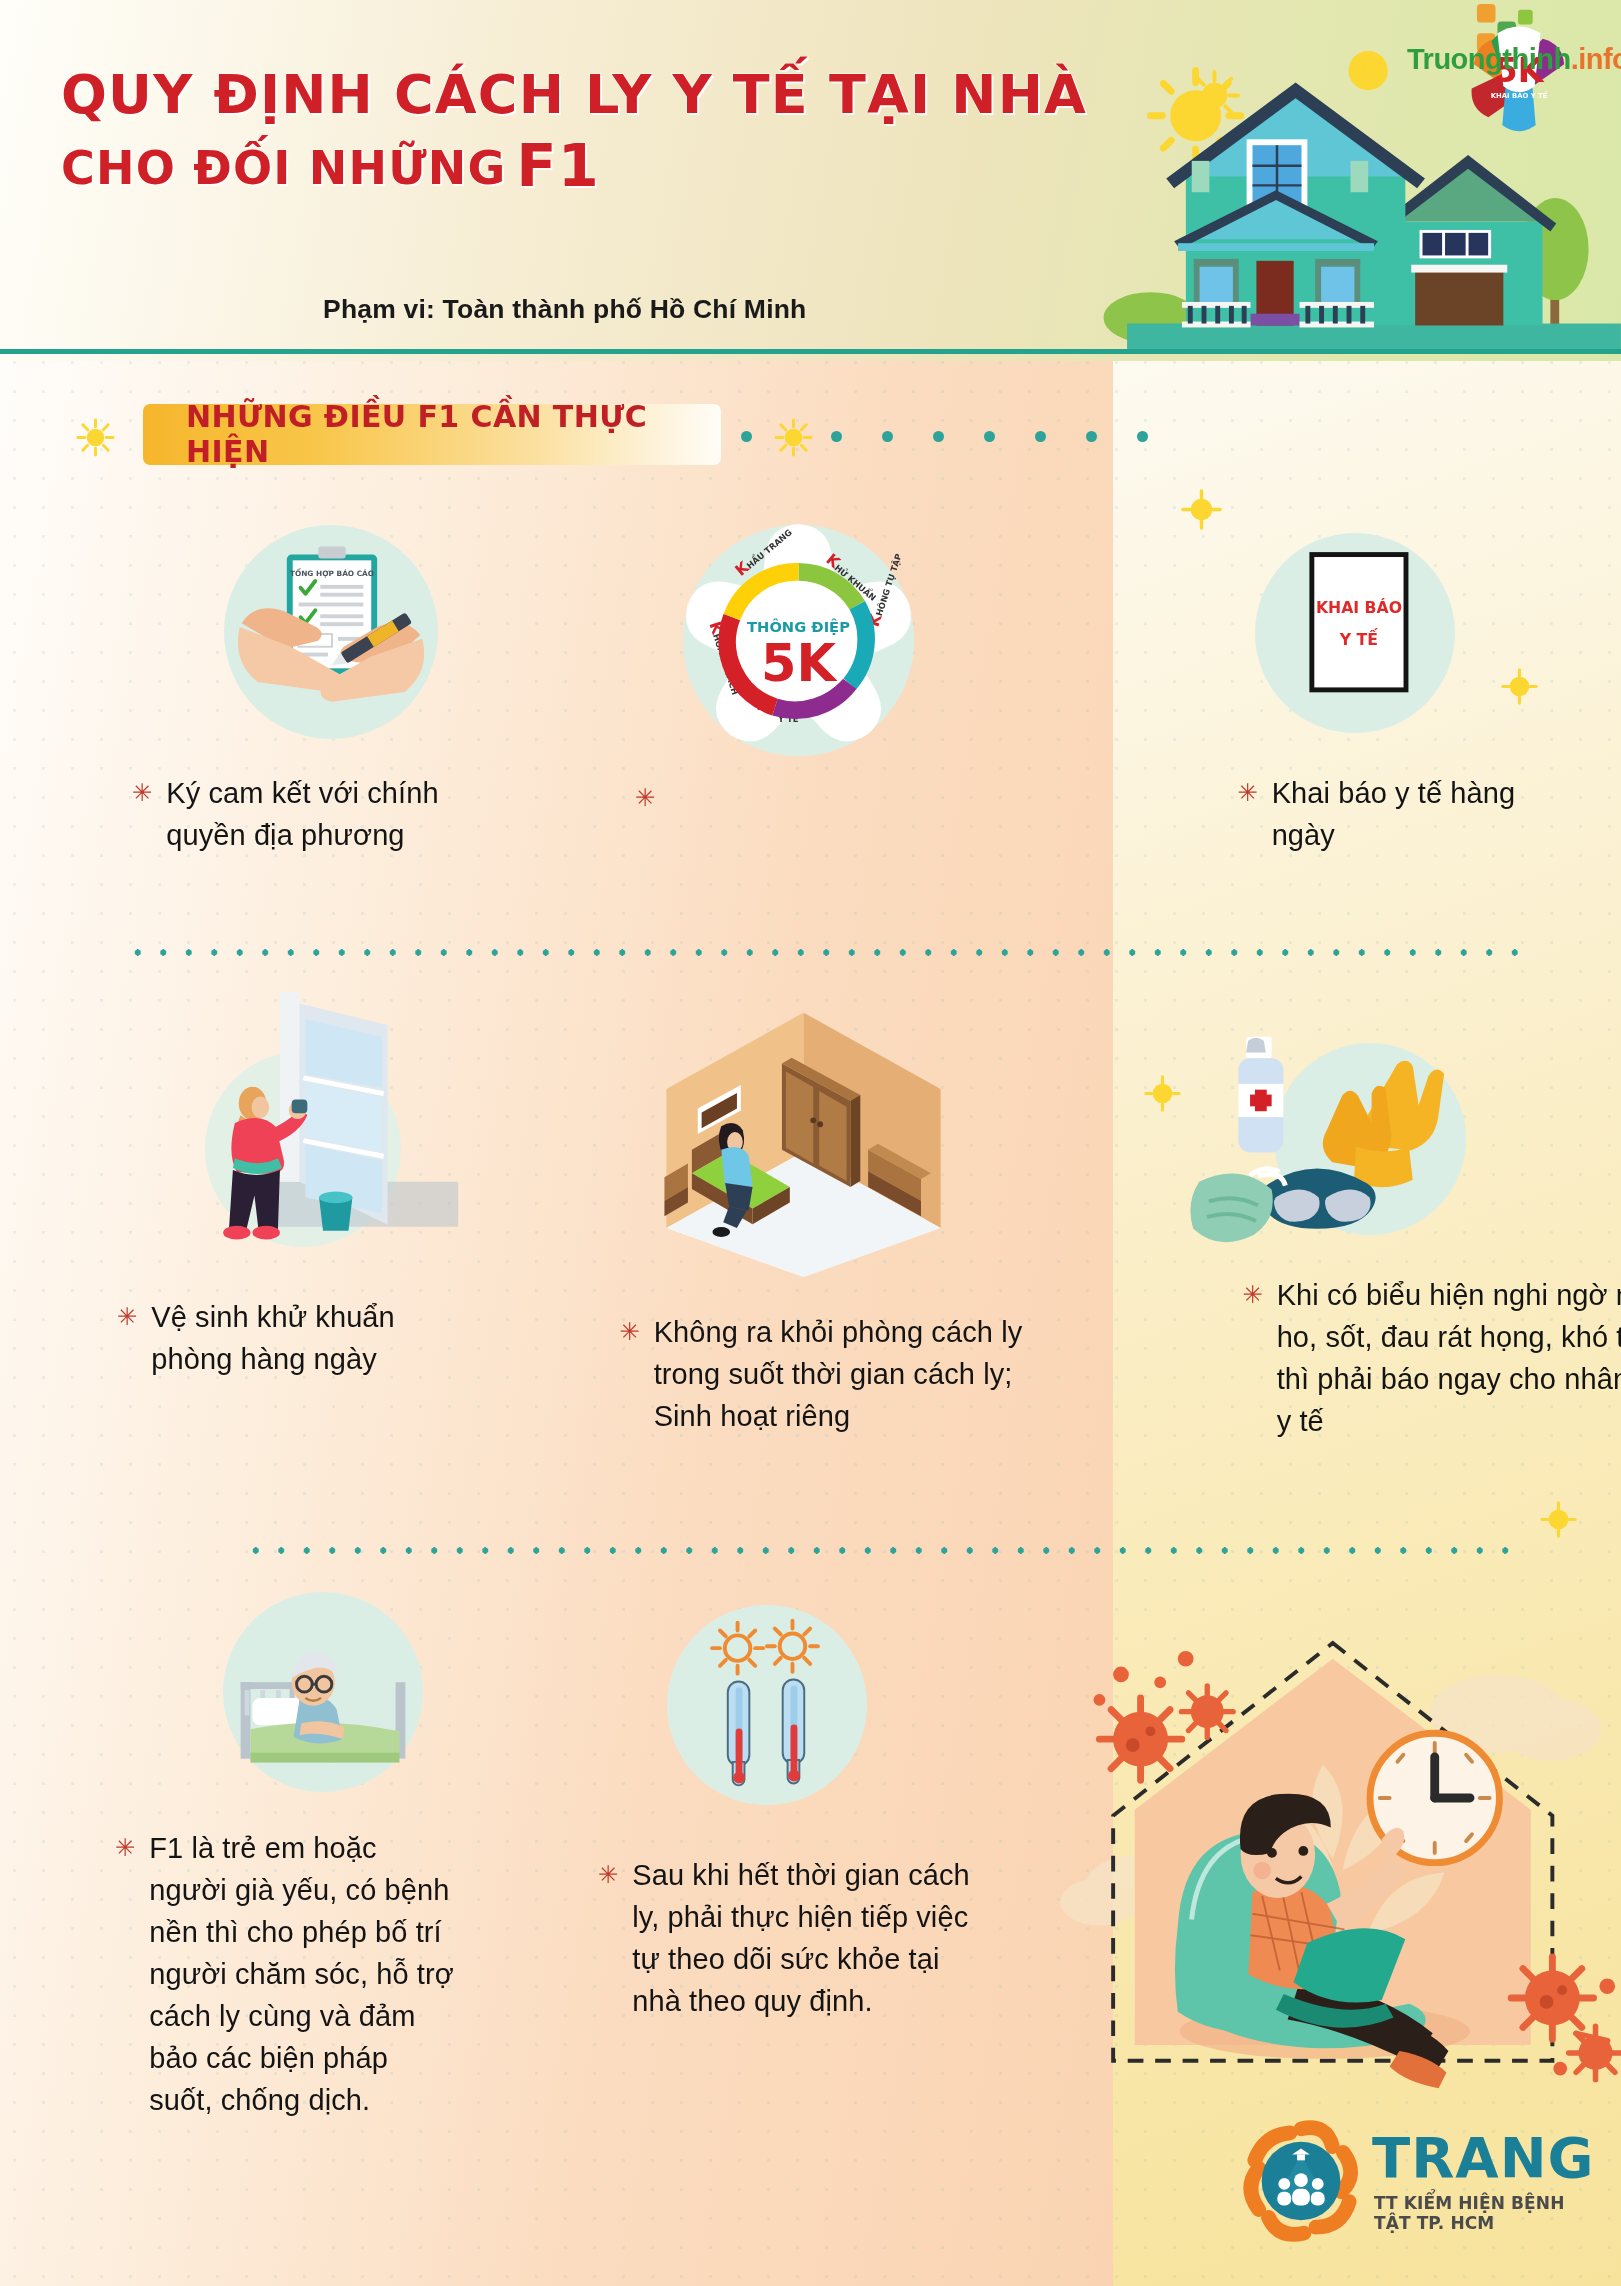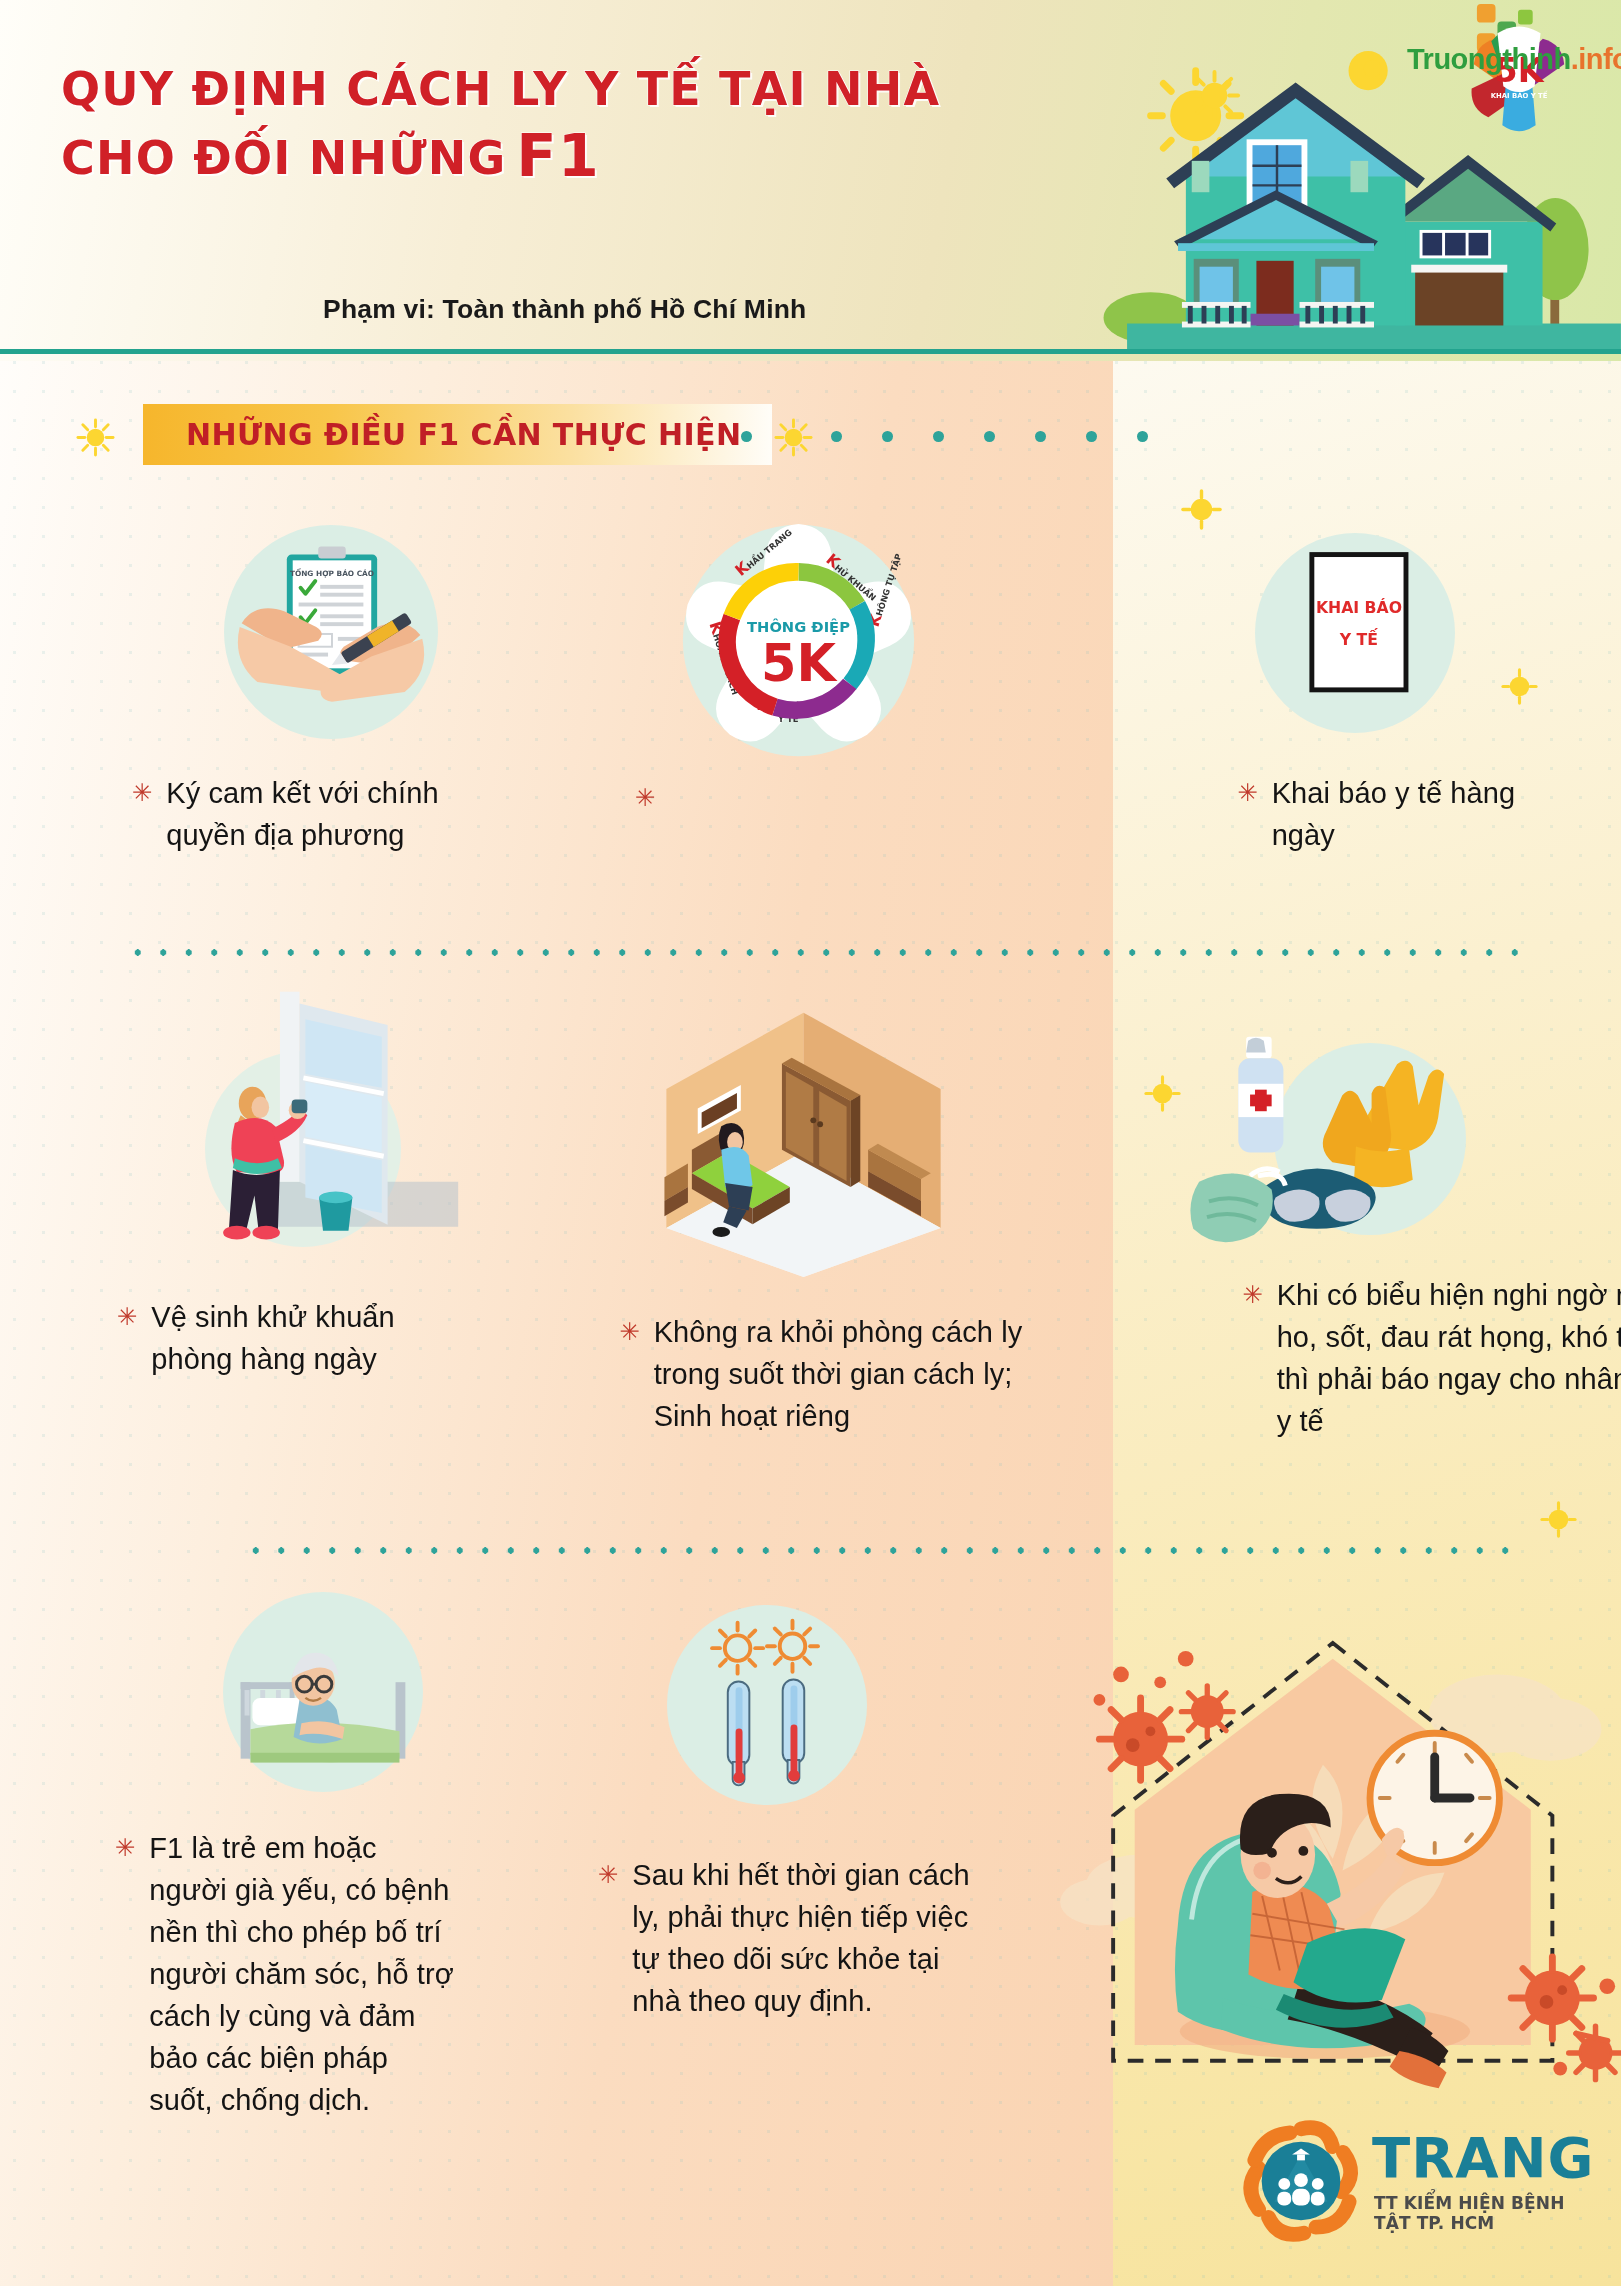--- a/index.html
+++ b/index.html
@@ -42,21 +42,21 @@
     background:#23a38e;
   }
   .title-block { position:absolute; left:61px; top:61px; width:1039px; }
   .title-line {
     font-family:"DejaVu Sans", sans-serif;
     font-weight:900; color:#d02027;
     letter-spacing:1.2px;
     -webkit-text-stroke: 1px #ffffff;
     paint-order: stroke fill;
     text-shadow: 2px 2px 0 rgba(255,255,255,.85);
-    font-size:46px; line-height:1.26;
+    font-size:54px; line-height:1.26;
   }
   .title-line-2 { font-size:46px; }
   .title-f1 { font-size:59px; vertical-align:-2px; margin-left:9.8px; }
   .subtitle {
     position:absolute; left:323px; top:294px;
     font-weight:700; font-size:26.5px; color:#1a1a1a;
     letter-spacing:0.2px;
   }
 
   
@@ -68,22 +68,22 @@
     position:absolute; left:1407px; top:43px;
     font-size:29px; font-weight:800; letter-spacing:-0.5px;
     white-space:nowrap; z-index:6;
   }
   .wm-a { color:#2f9e3f; }
   .wm-b { color:#e8732c; }
 
   
   .banner-row { position:absolute; left:0; top:396px; width:1621px; height:78px; }
   .banner-pill {
-    position:absolute; left:143px; top:7.8px; width:629px; height:61px;
-    border-radius:0;
+    position:absolute; left:143px; top:7.8px; width:578px; height:61px;
+    border-radius:7px;
     background: linear-gradient(90deg,#f6b62c 0%, #f8c64a 30%, #fbe0a0 68%, #fffdf8 100%);
     display:flex; align-items:center;
   }
   .banner-text {
     font-family:"DejaVu Sans", sans-serif;
     font-weight:900; color:#c01f26; font-size:30px;
     letter-spacing:0.4px; padding-left:43px;
   }
   .sun { position:absolute; }
 

